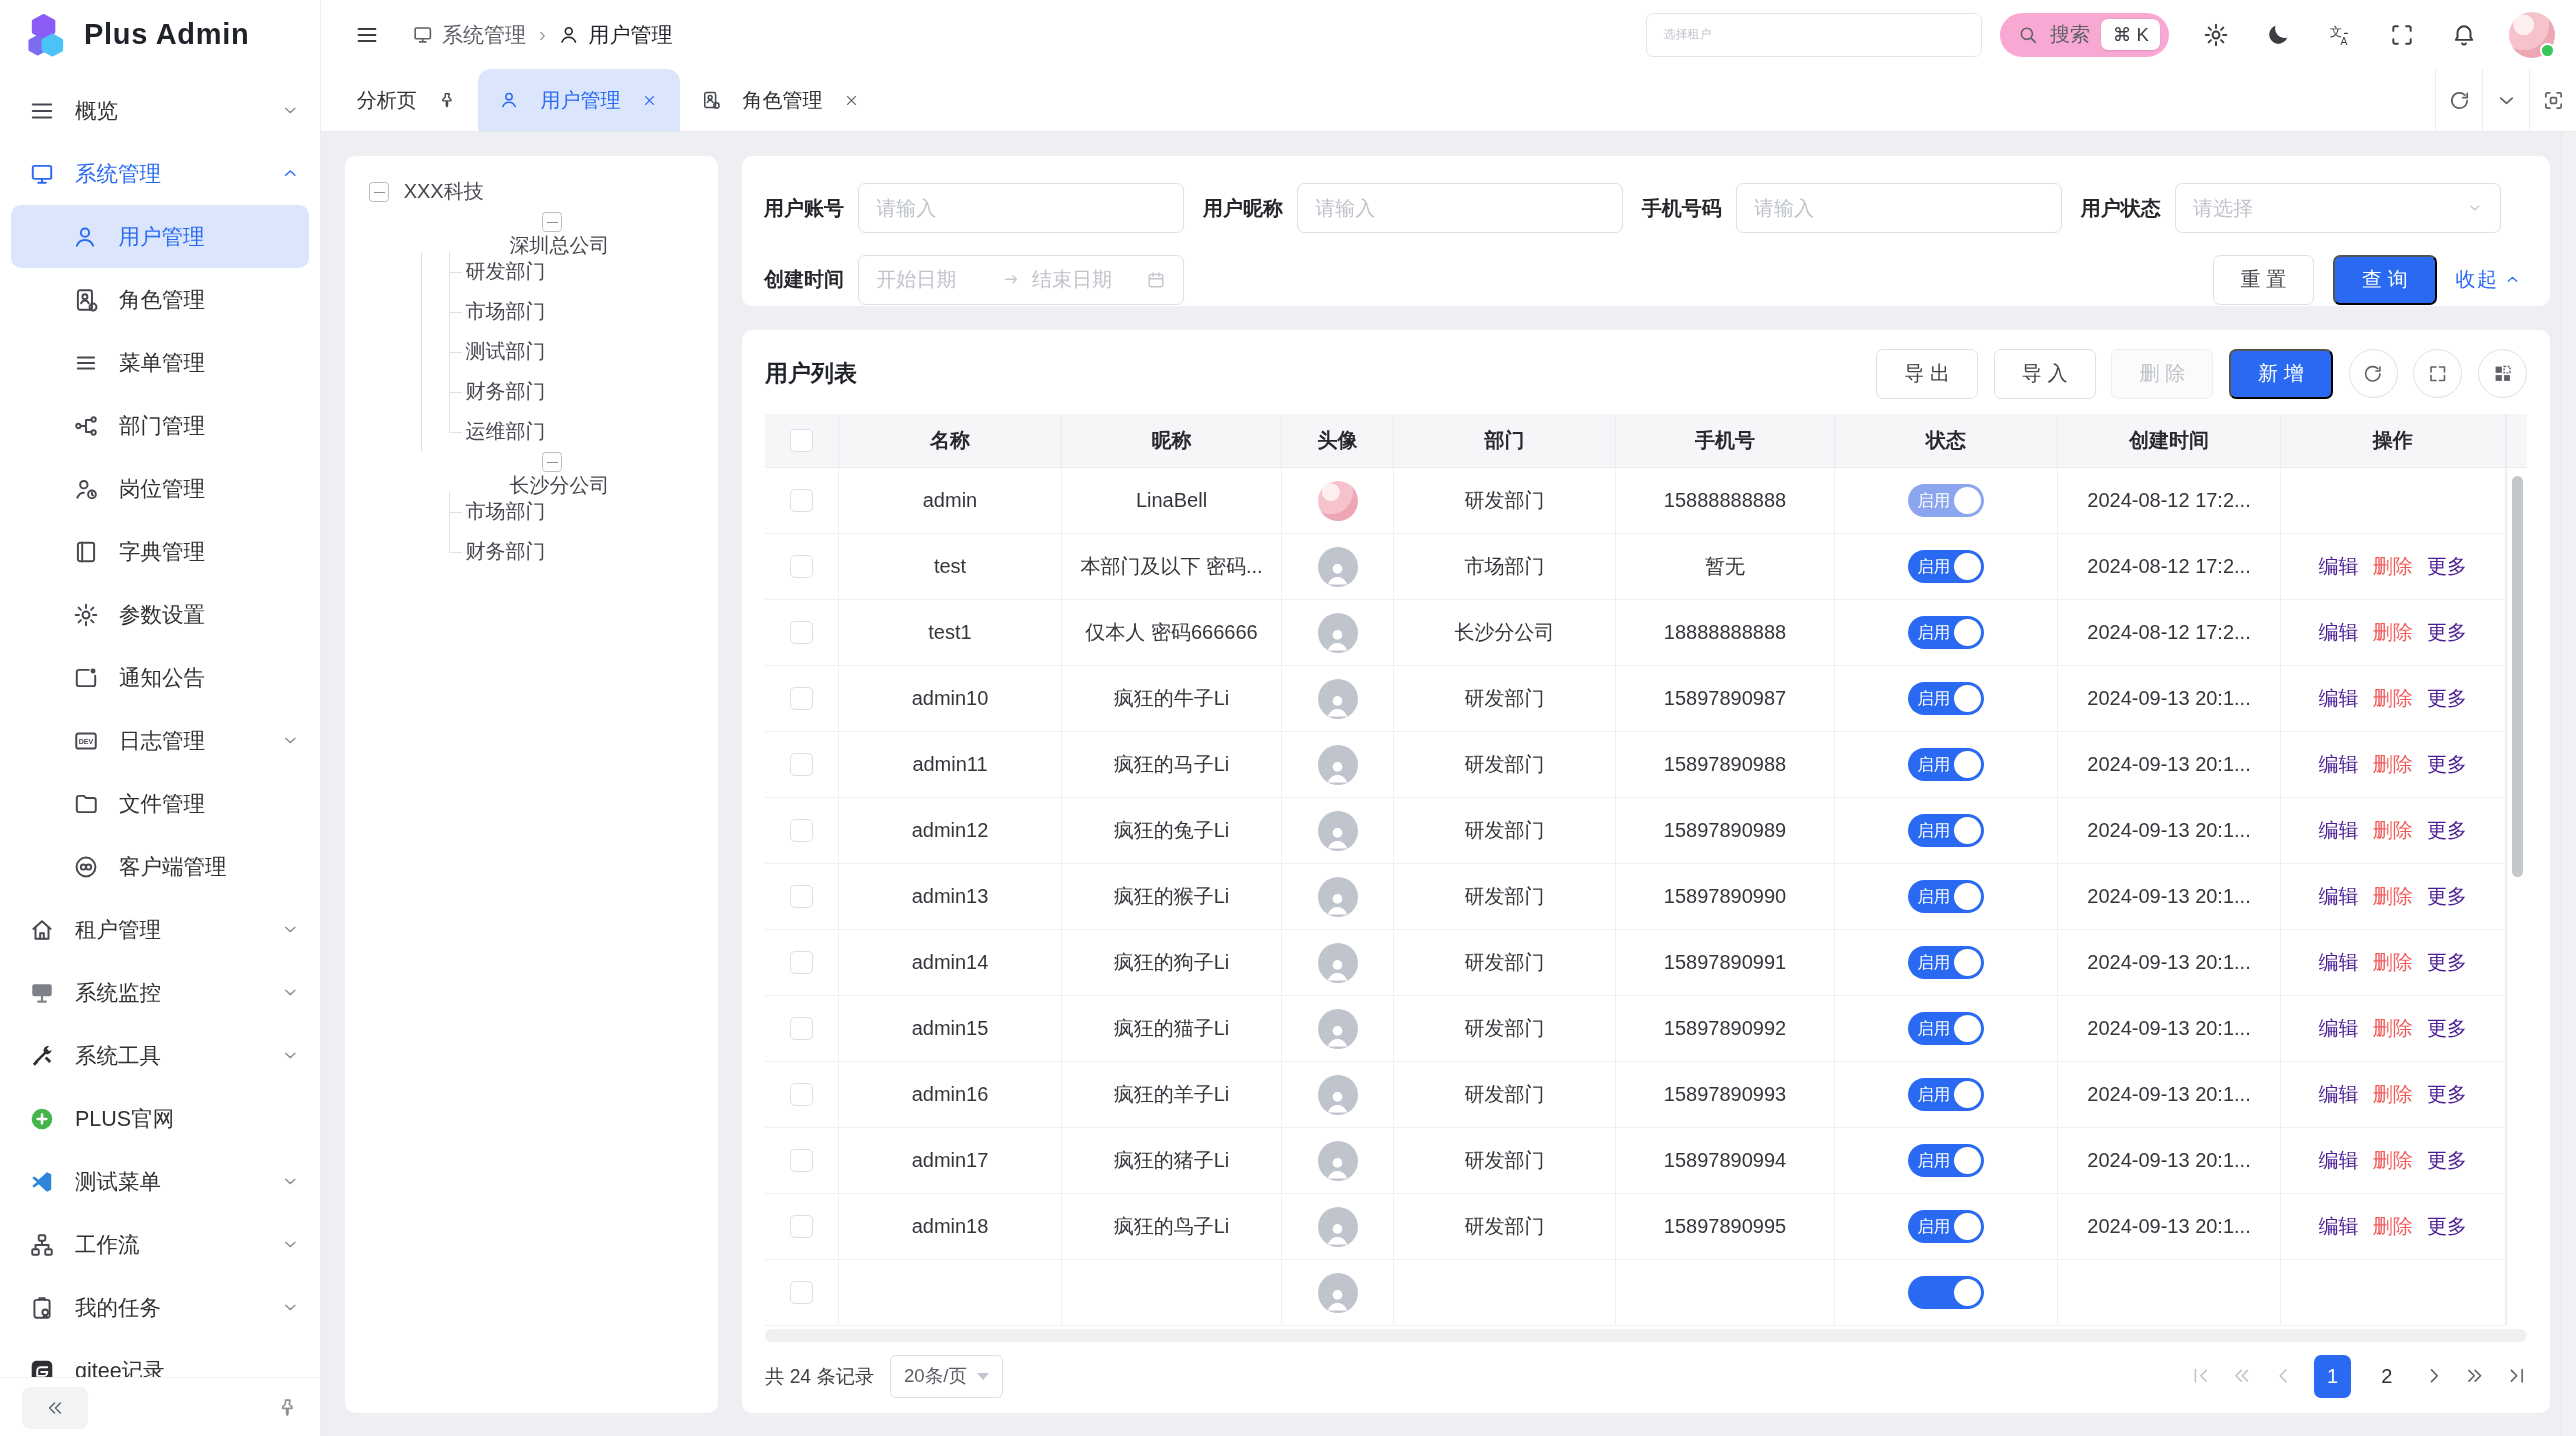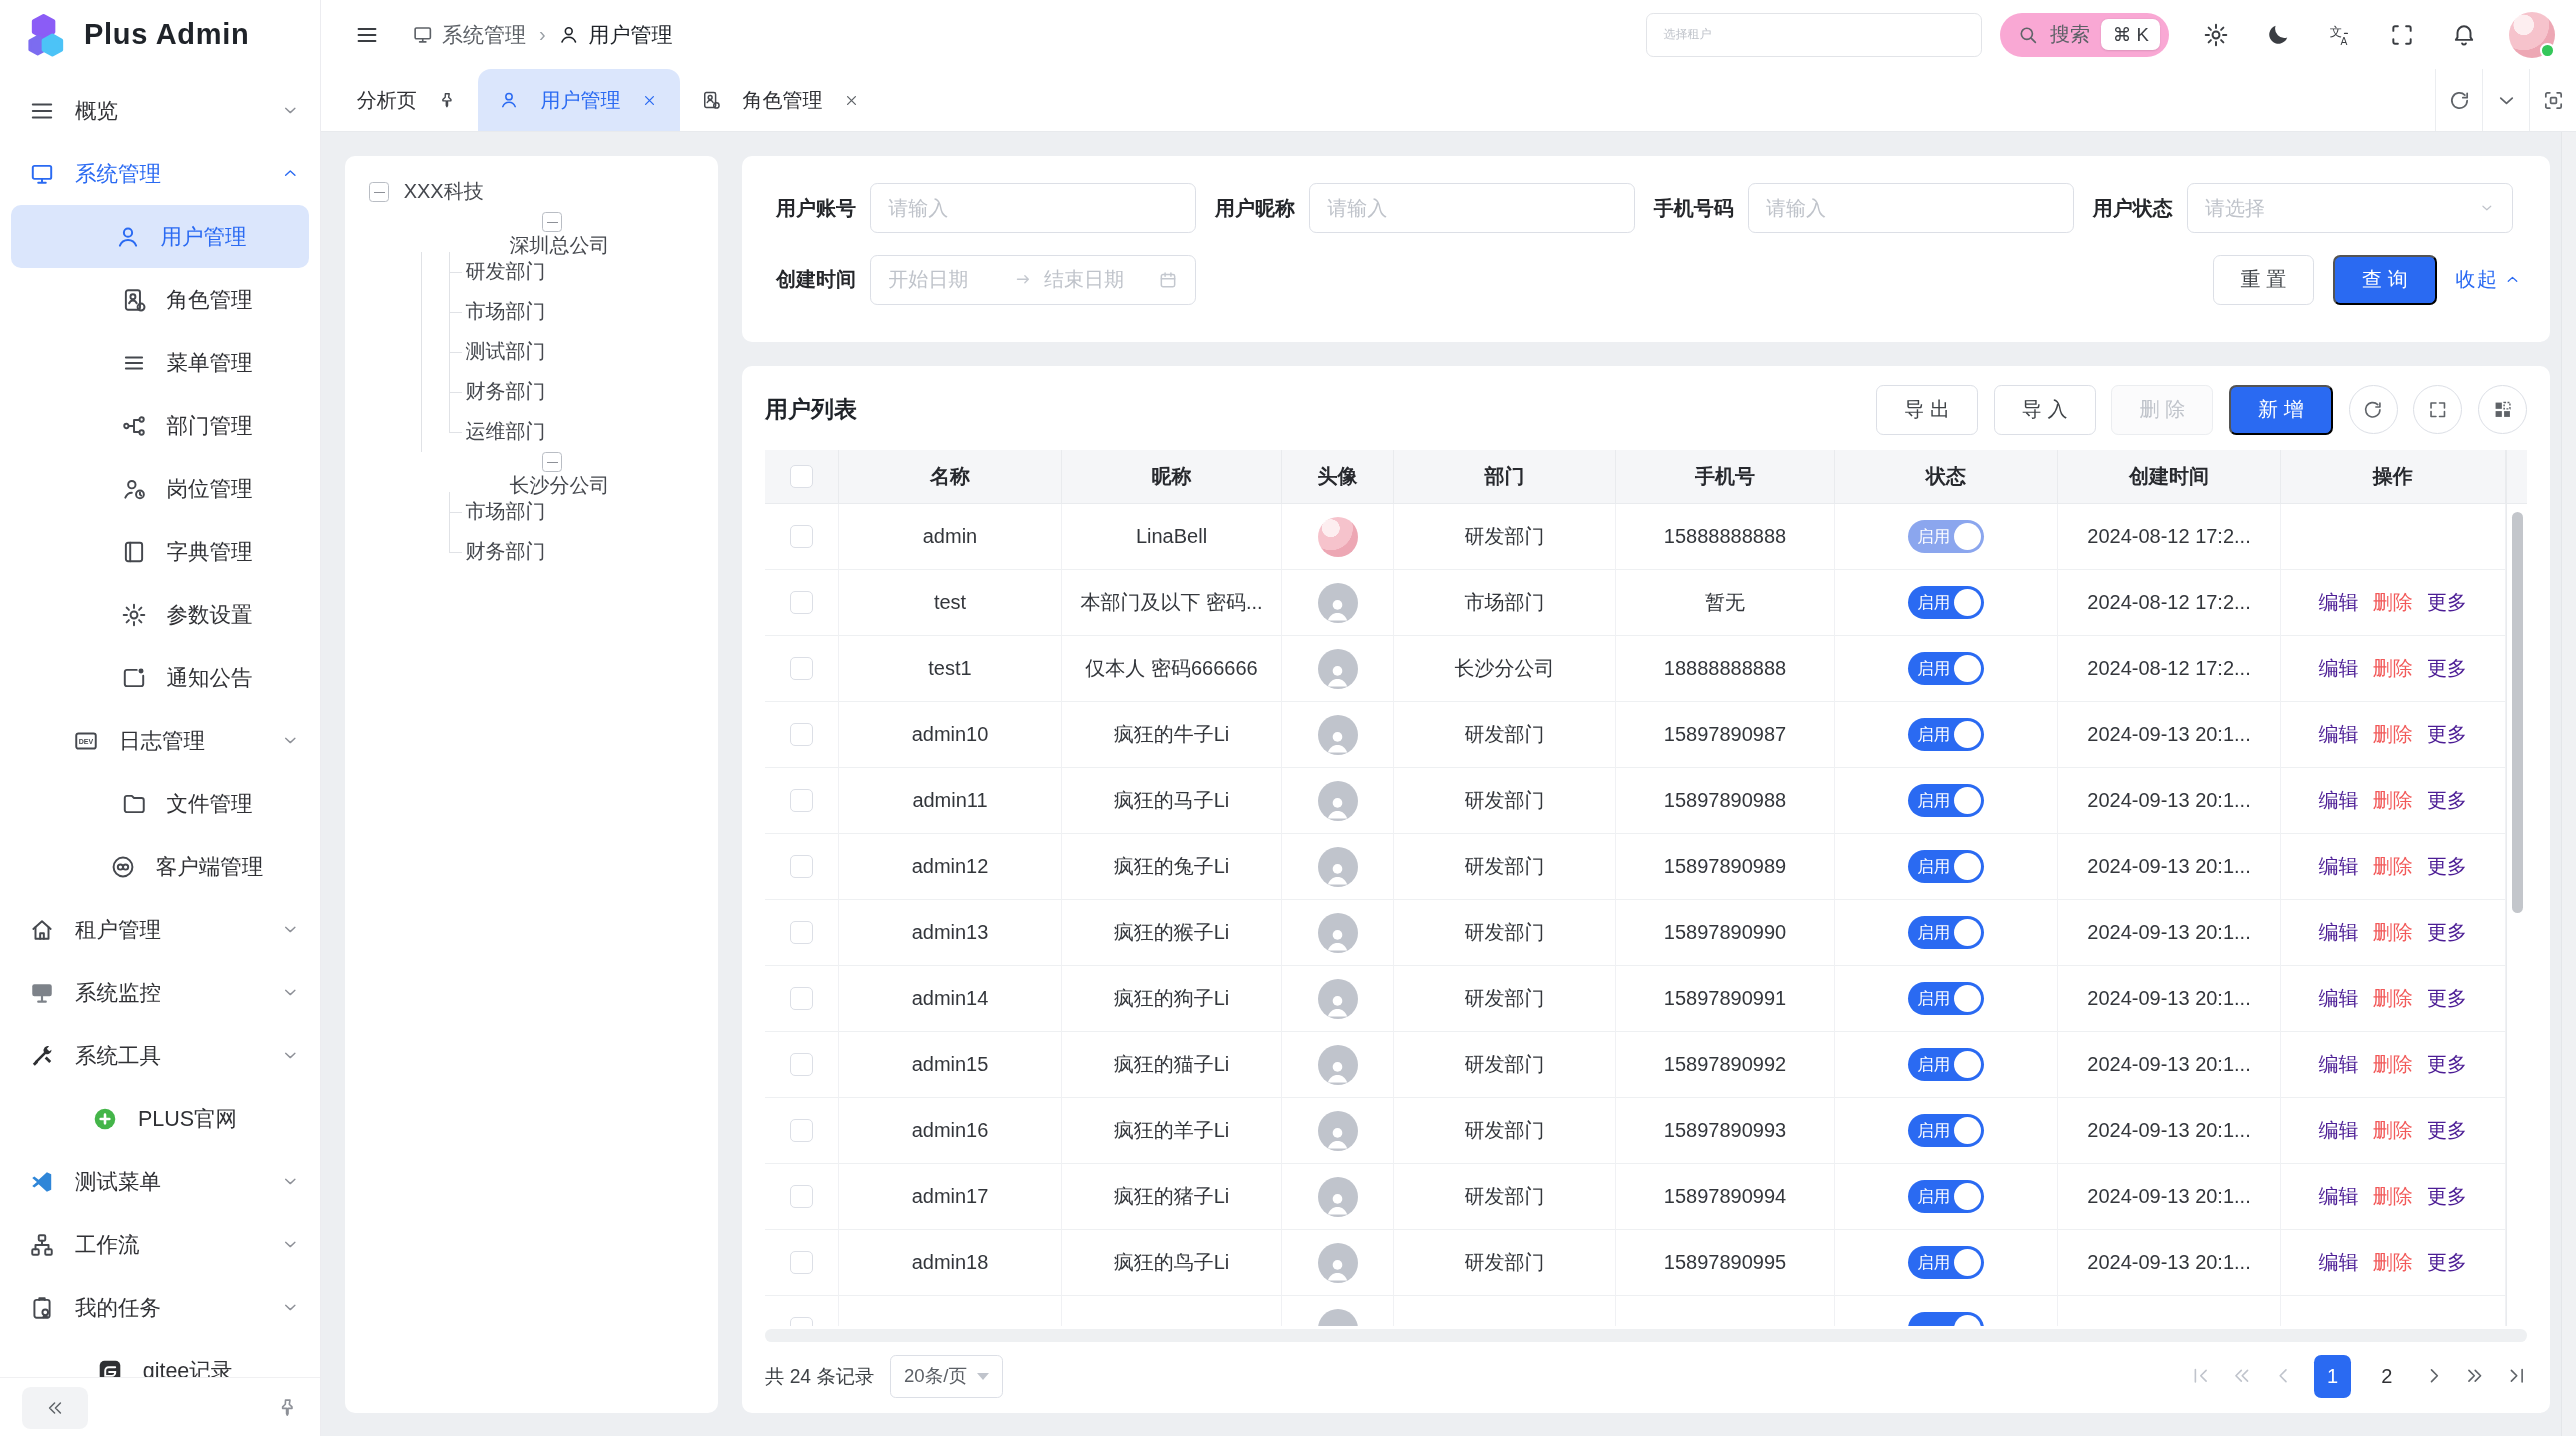--- a/index.html
+++ b/index.html
@@ -7,21 +7,21 @@
   .app{display:flex;width:2576px;height:1437px;}
   svg{display:block;}
   .ic svg{width:100%;height:100%;}
 
   
   .sidebar{width:321px;background:#fff;border-right:0.7px solid #ececf0;display:flex;flex-direction:column;flex:none;}
   .logo{height:69px;display:flex;align-items:center;gap:13px;padding-left:24px;flex:none;}
   .logo-mark{width:47px;height:47px;}
   .logo-text{font-size:29px;font-weight:700;color:#1f2329;letter-spacing:0.7px;}
   .menu{flex:1;overflow:hidden;padding-top:10px;}
-  .s-item{height:63px;display:flex;align-items:center;padding:0 20px 0 29px;cursor:pointer;color:#303135;justify-content:center;}
+  .s-item{height:63px;display:flex;align-items:center;padding:0 20px 0 29px;cursor:pointer;color:#303135;}
   .s-item.child{padding-left:29px;}
   .s-item .s-ic{width:26px;height:26px;color:#45484e;flex:none;}
   .s-item.child .s-ic{margin-left:44px;}
   .s-label{margin-left:20px;font-size:21.5px;white-space:nowrap;}
   .s-chev{width:18.6px;height:18.6px;margin-left:auto;color:#8d9097;flex:none;}
   .s-item.active{background:#dbe6fc;border-radius:10px;margin:0 11.4px;padding-left:17px;color:#2a6af2;}
   .s-item.active .s-ic{color:#2a6af2;margin-left:44px;}
   .s-item.pactive{color:#2a6af2;}
   .s-item.pactive .s-ic,.s-item.pactive .s-chev{color:#2a6af2;}
   .s-ic.tone-green{color:#44b549;}
@@ -81,21 +81,21 @@
   .t-row.lv2{padding-left:109px;}
   .t-row .vline{position:absolute;top:0;bottom:0;width:1.1px;background:#e0e2e6;}
   .t-row .vline.v1{left:65px;}
   .t-row .vline.v2{left:93px;}
   .t-row .vline.half{bottom:50%;}
   .t-row .tick{position:absolute;left:93px;top:50%;width:13px;height:1.1px;background:#e0e2e6;}
 
   .right-col{flex:1;display:flex;flex-direction:column;gap:24px;min-width:0;}
 
   
-  .filter-card{height:186px;padding:27px 29px 0 34px;flex:none;}
+  .filter-card{height:150px;padding:27px 29px 0 22px;flex:none;}
   .f-row{display:flex;align-items:center;gap:18.6px;}
   .f-row2{margin-top:21.5px;display:flex;align-items:center;}
   .f-group{display:flex;align-items:center;gap:14.3px;}
   .f-label{font-size:20px;font-weight:700;color:#25272b;white-space:nowrap;}
   .f-input{width:326px;height:50px;border:1.1px solid #dcdfe6;border-radius:7.2px;display:flex;align-items:center;padding:0 17px;color:#bfc3ca;background:#fff;position:relative;}
   .f-input .caret{margin-left:auto;width:15.7px;height:15.7px;color:#bfc3ca;}
   .date-input{gap:0;}
   .date-part{flex:1;color:#bfc3ca;}
   .date-arrow{width:18.6px;height:18.6px;color:#c4c8cf;margin:0 11.4px;}
   .cal-ic{width:20px;height:20px;color:#c4c8cf;margin-left:auto;}

